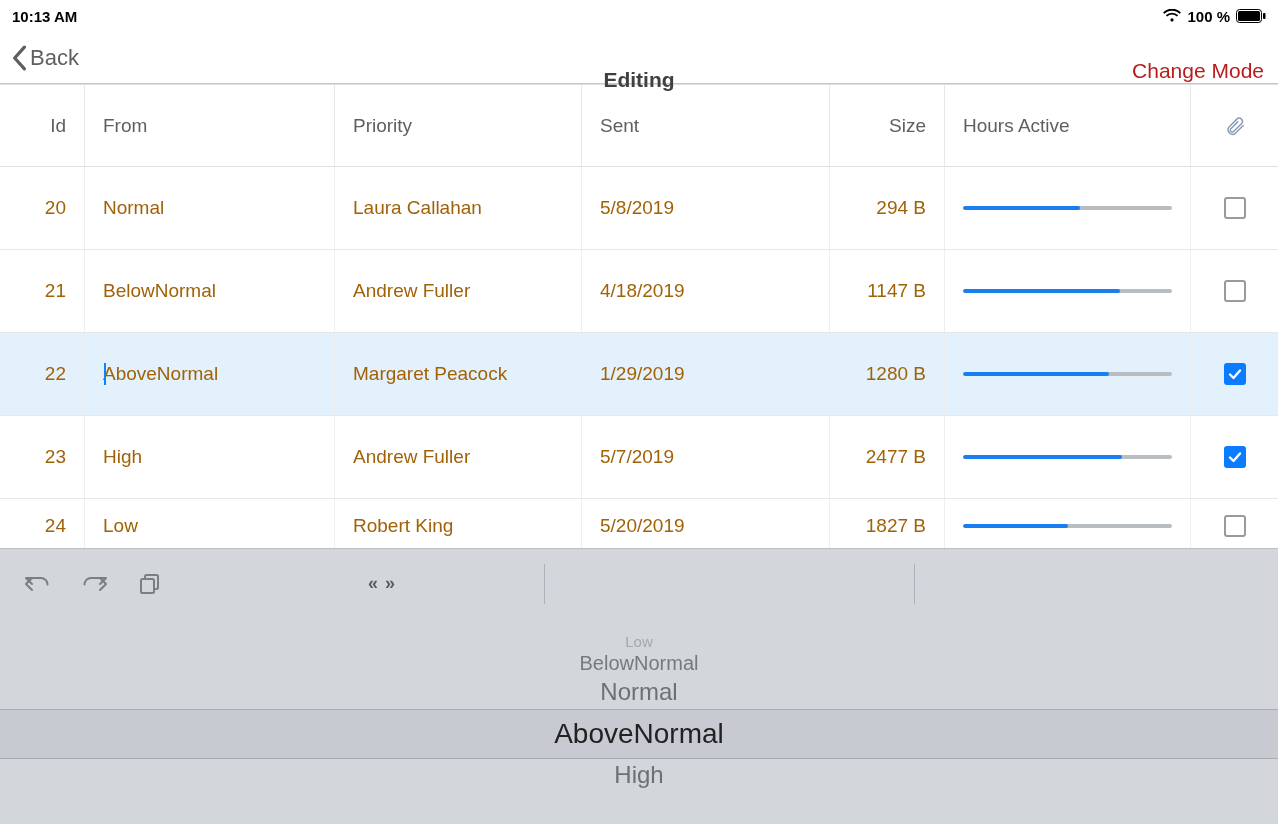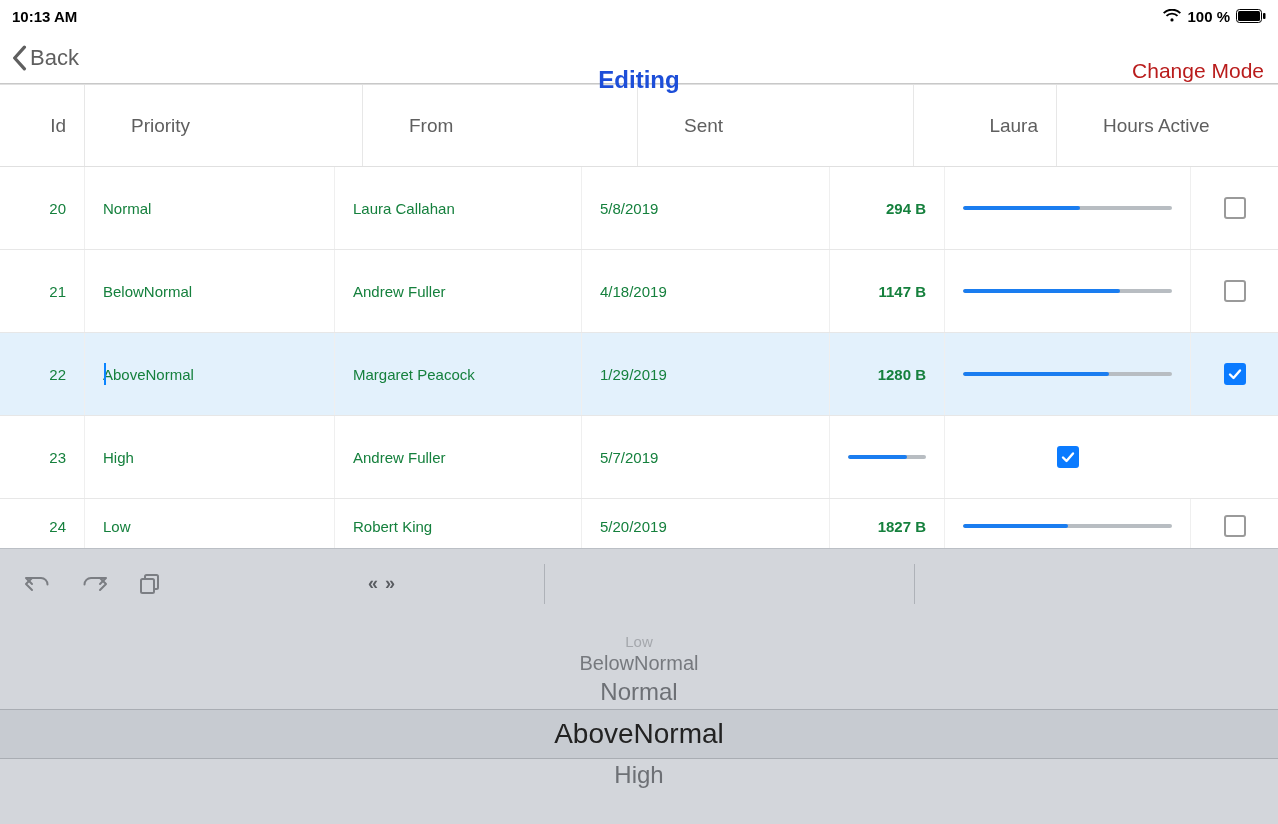--- a/index.html
+++ b/index.html
@@ -38,66 +38,65 @@
     position: relative;
   }
   .nav-back {
     display: flex; align-items: center;
     color: #5f5f5f; font-size: 22px;
   }
   .nav-back svg { margin-right: 2px; }
   .nav-title {
     position: absolute;
     left: 50%; transform: translateX(-50%);
-    font-size: 24px; font-weight: 600; color: #1d4ed8; margin-top: 44px;
+    font-size: 21px; font-weight: 600; color: #404040; margin-top: 44px;
   }
   .nav-action { color: #b91c1c; font-size: 21px; margin-top: 27px; }
 
   
   .grid {
     width: 100%;
     border-top: 1px solid #e0e0e0;
   }
   .grid-header {
     display: grid;
     grid-template-columns: 85px 250px 247px 248px 115px 246px 87px;
     height: 82px;
     font-size: 19px;
     color: #5f5f5f;
     border-bottom: 1px solid #e0e0e0;
     background: #fff;
-    gap: 28px;
   }
   .grid-header > div {
     display: flex;
     align-items: center;
     padding: 0 18px;
     border-right: 1px solid #e7e7e7;
   }
   .grid-header > div:last-child { border-right: none; justify-content: center; }
   .grid-header .h-id { justify-content: flex-end; }
   .grid-header .h-size { justify-content: flex-end; }
 
   .grid-body .row {
     display: grid;
     grid-template-columns: 85px 250px 247px 248px 115px 246px 87px;
     height: 83px;
     align-items: center;
     border-bottom: 1px solid #e7e7e7;
-    font-size: 15px;
-    color: #15803d;
+    font-size: 19px;
+    color: #a16207;
   }
   .grid-body .row.editing {
     background: #e3f1fc;
   }
   .grid-body .row.clipped { height: 54px; overflow: hidden; border-bottom: none; }
   .cell { padding: 0 18px; height: 100%; display:flex; align-items:center; border-right: 1px solid #efefef; }
   .row .cell:last-child { border-right: none; justify-content: center; }
   .c-id { justify-content: flex-end; }
-  .c-size { justify-content: flex-end; font-weight: bold; }
+  .c-size { justify-content: flex-end; }
   .c-check { justify-content: center; }
 
   .priority-edit {
     position: relative;
   }
   .priority-edit .caret {
     position: absolute;
     width: 2px; height: 22px;
     background: #0a84ff;
     margin-left: 1px;
@@ -205,24 +204,24 @@
       </svg>
     <span>Back</span>
   </div>
   <div class="nav-title">Editing</div>
   <div class="nav-action">Change Mode</div>
 </div>
 
 <div class="grid">
   <div class="grid-header">
     <div class="h-id">Id</div>
+    <div>From</div>
     <div>Priority</div>
-    <div>From</div>
     <div>Sent</div>
-    <div class="h-size">Laura</div>
+    <div class="h-size">Size</div>
     <div>Hours Active</div>
     <div>
       <svg width="22" height="22" viewBox="0 0 24 24">
           <path d="M21 11.5 12.5 20a5 5 0 0 1-7-7L14 4.5a3.5 3.5 0 0 1 5 5L10.5 18a2 2 0 0 1-3-3L15 7.5" stroke="#8a9db7" stroke-width="1.6" fill="none" stroke-linecap="round" stroke-linejoin="round"></path>
         </svg>
     </div>
   </div>
   <div class="grid-body" id="grid-body">
       <div class="row">
         <div class="cell c-id">20</div>
@@ -280,20 +279,21 @@
           </div>
         </div>
       </div>
       <div class="row">
         <div class="cell c-id">23</div>
         <div class="cell priority-edit">
           <span>High</span>
         </div>
         <div class="cell">Andrew Fuller</div>
         <div class="cell">5/7/2019</div>
+        <div class="cell c-size">2477 B</div>
         <div class="cell">
           <div class="progress">
             <div class="fill" style="width:76%"></div>
           </div>
         </div>
         <div class="cell c-check">
           <div class="checkbox checked">
             <svg width="16" height="16" viewBox="0 0 16 16">
               <path d="M3 8.5 6.5 12 13 4.5" stroke="#fff" stroke-width="2.4" fill="none" stroke-linecap="round" stroke-linejoin="round"></path>
             </svg>

